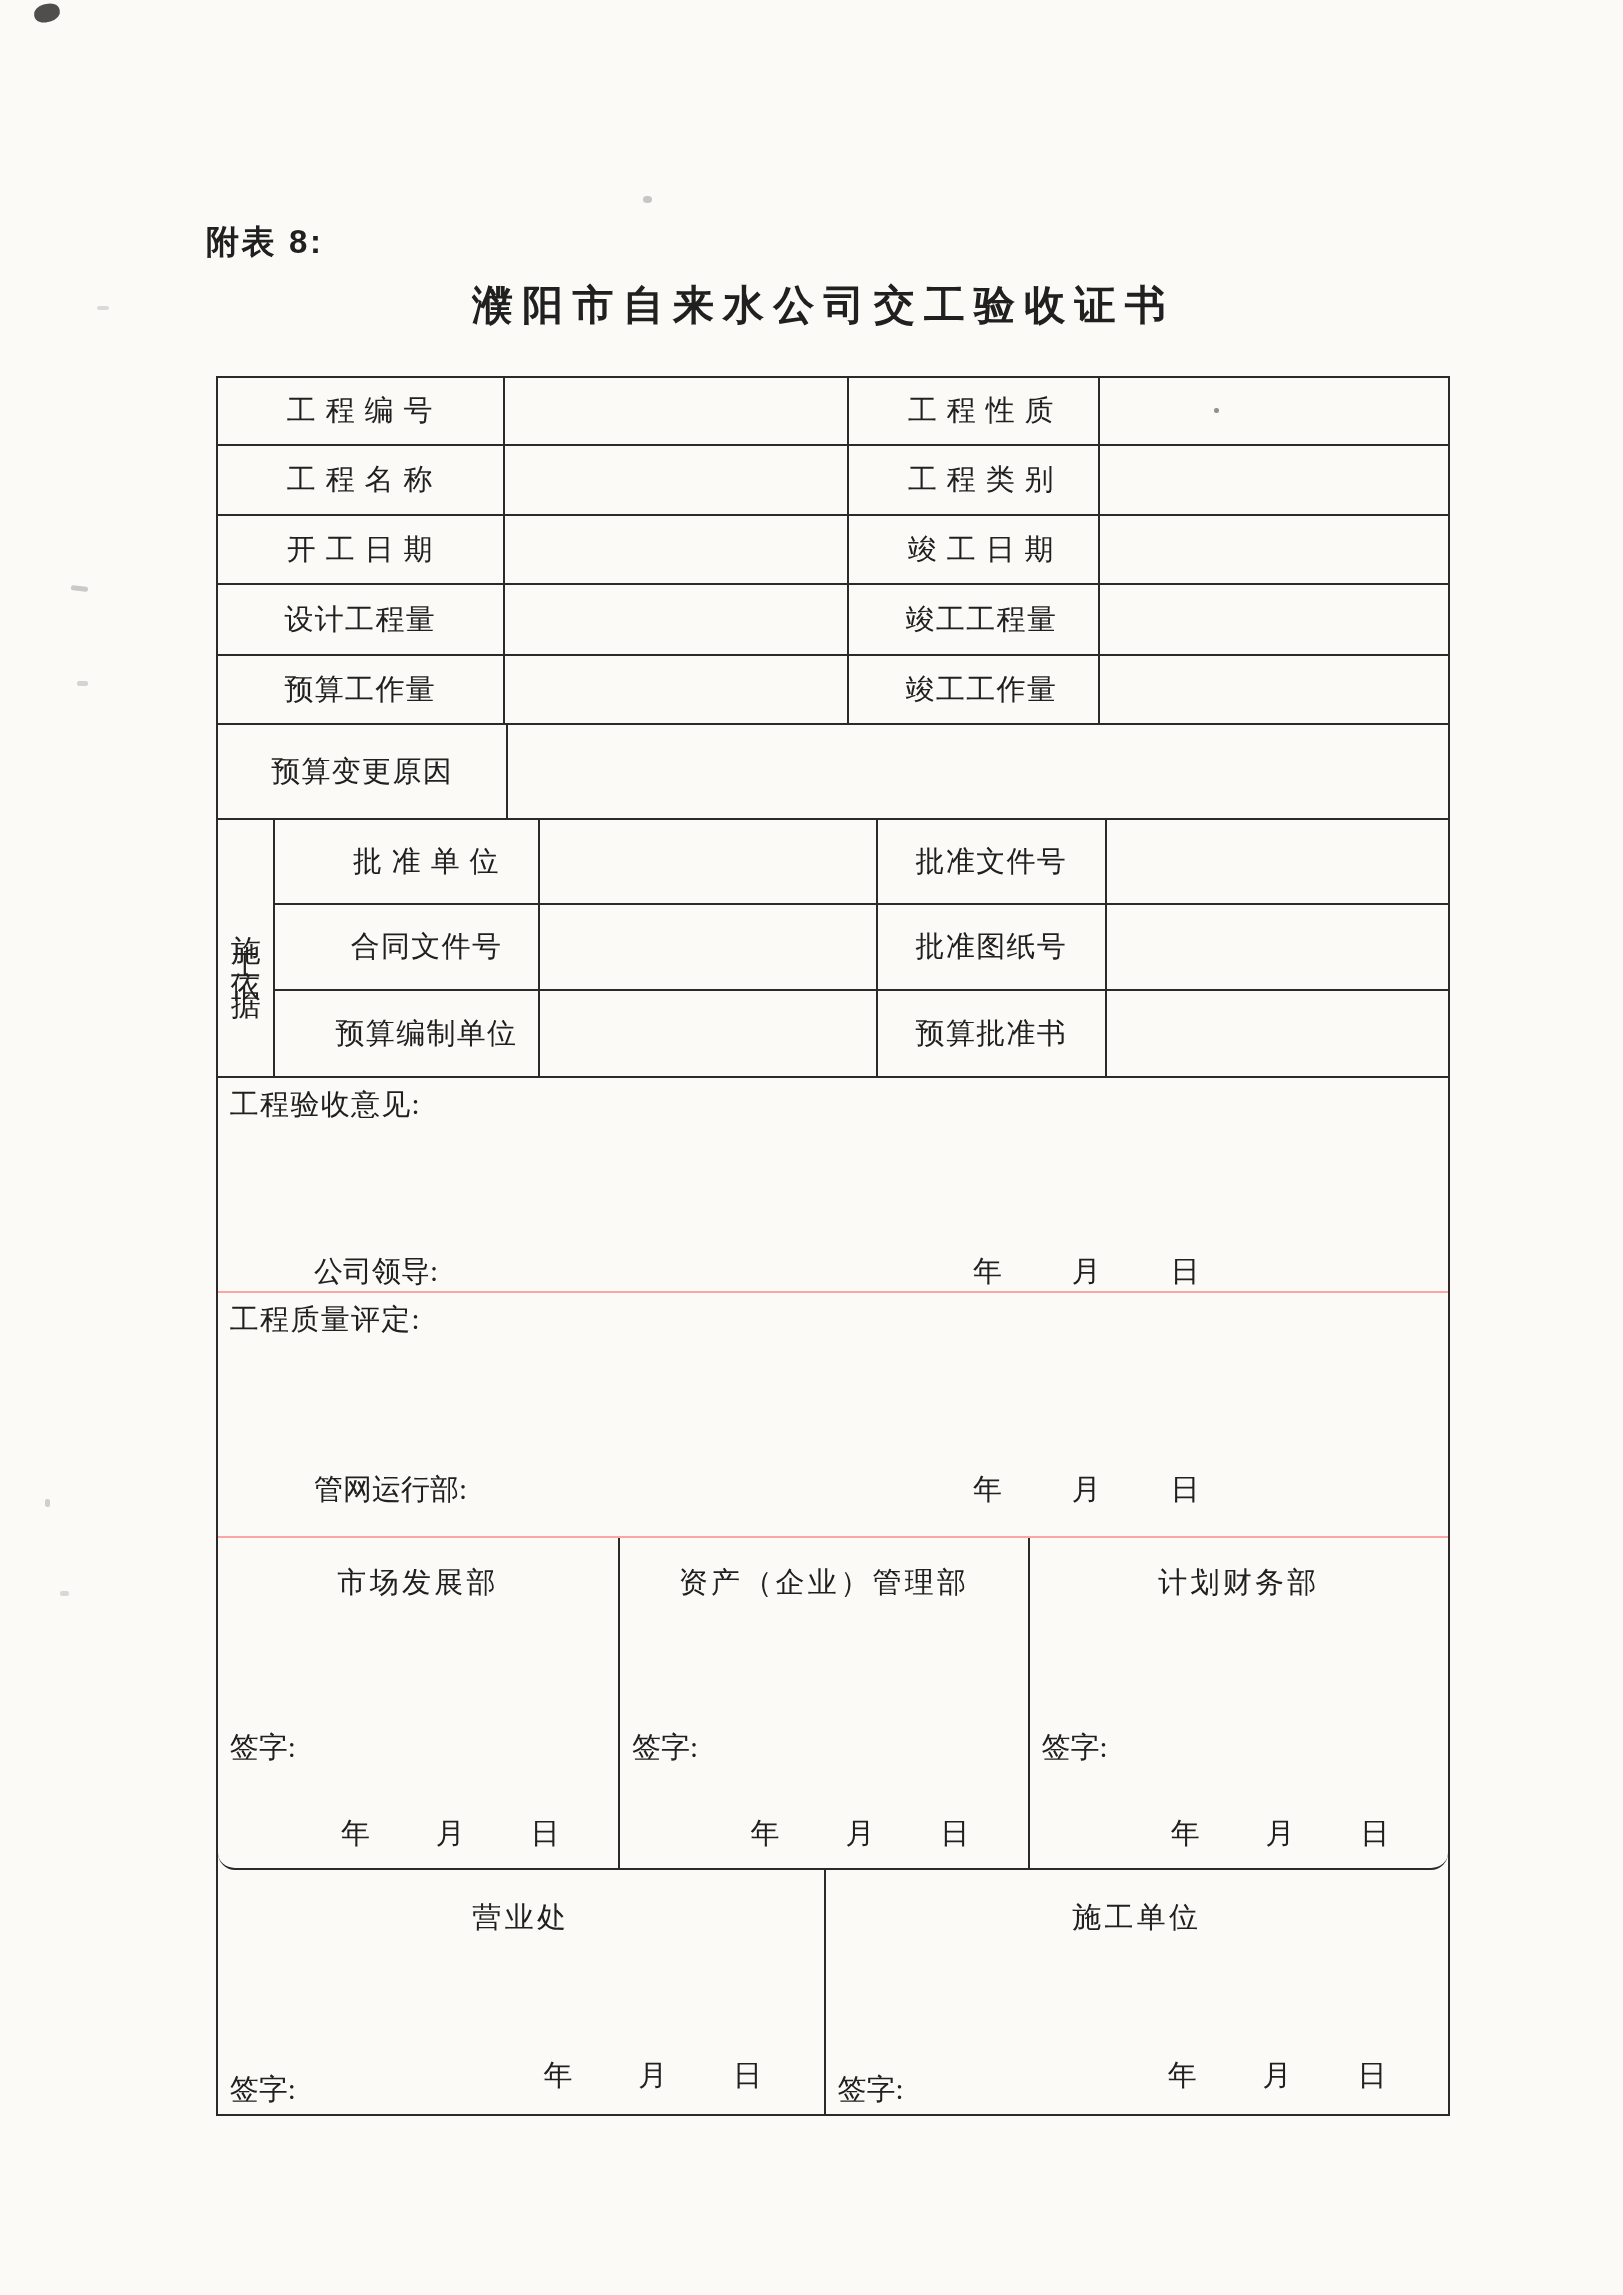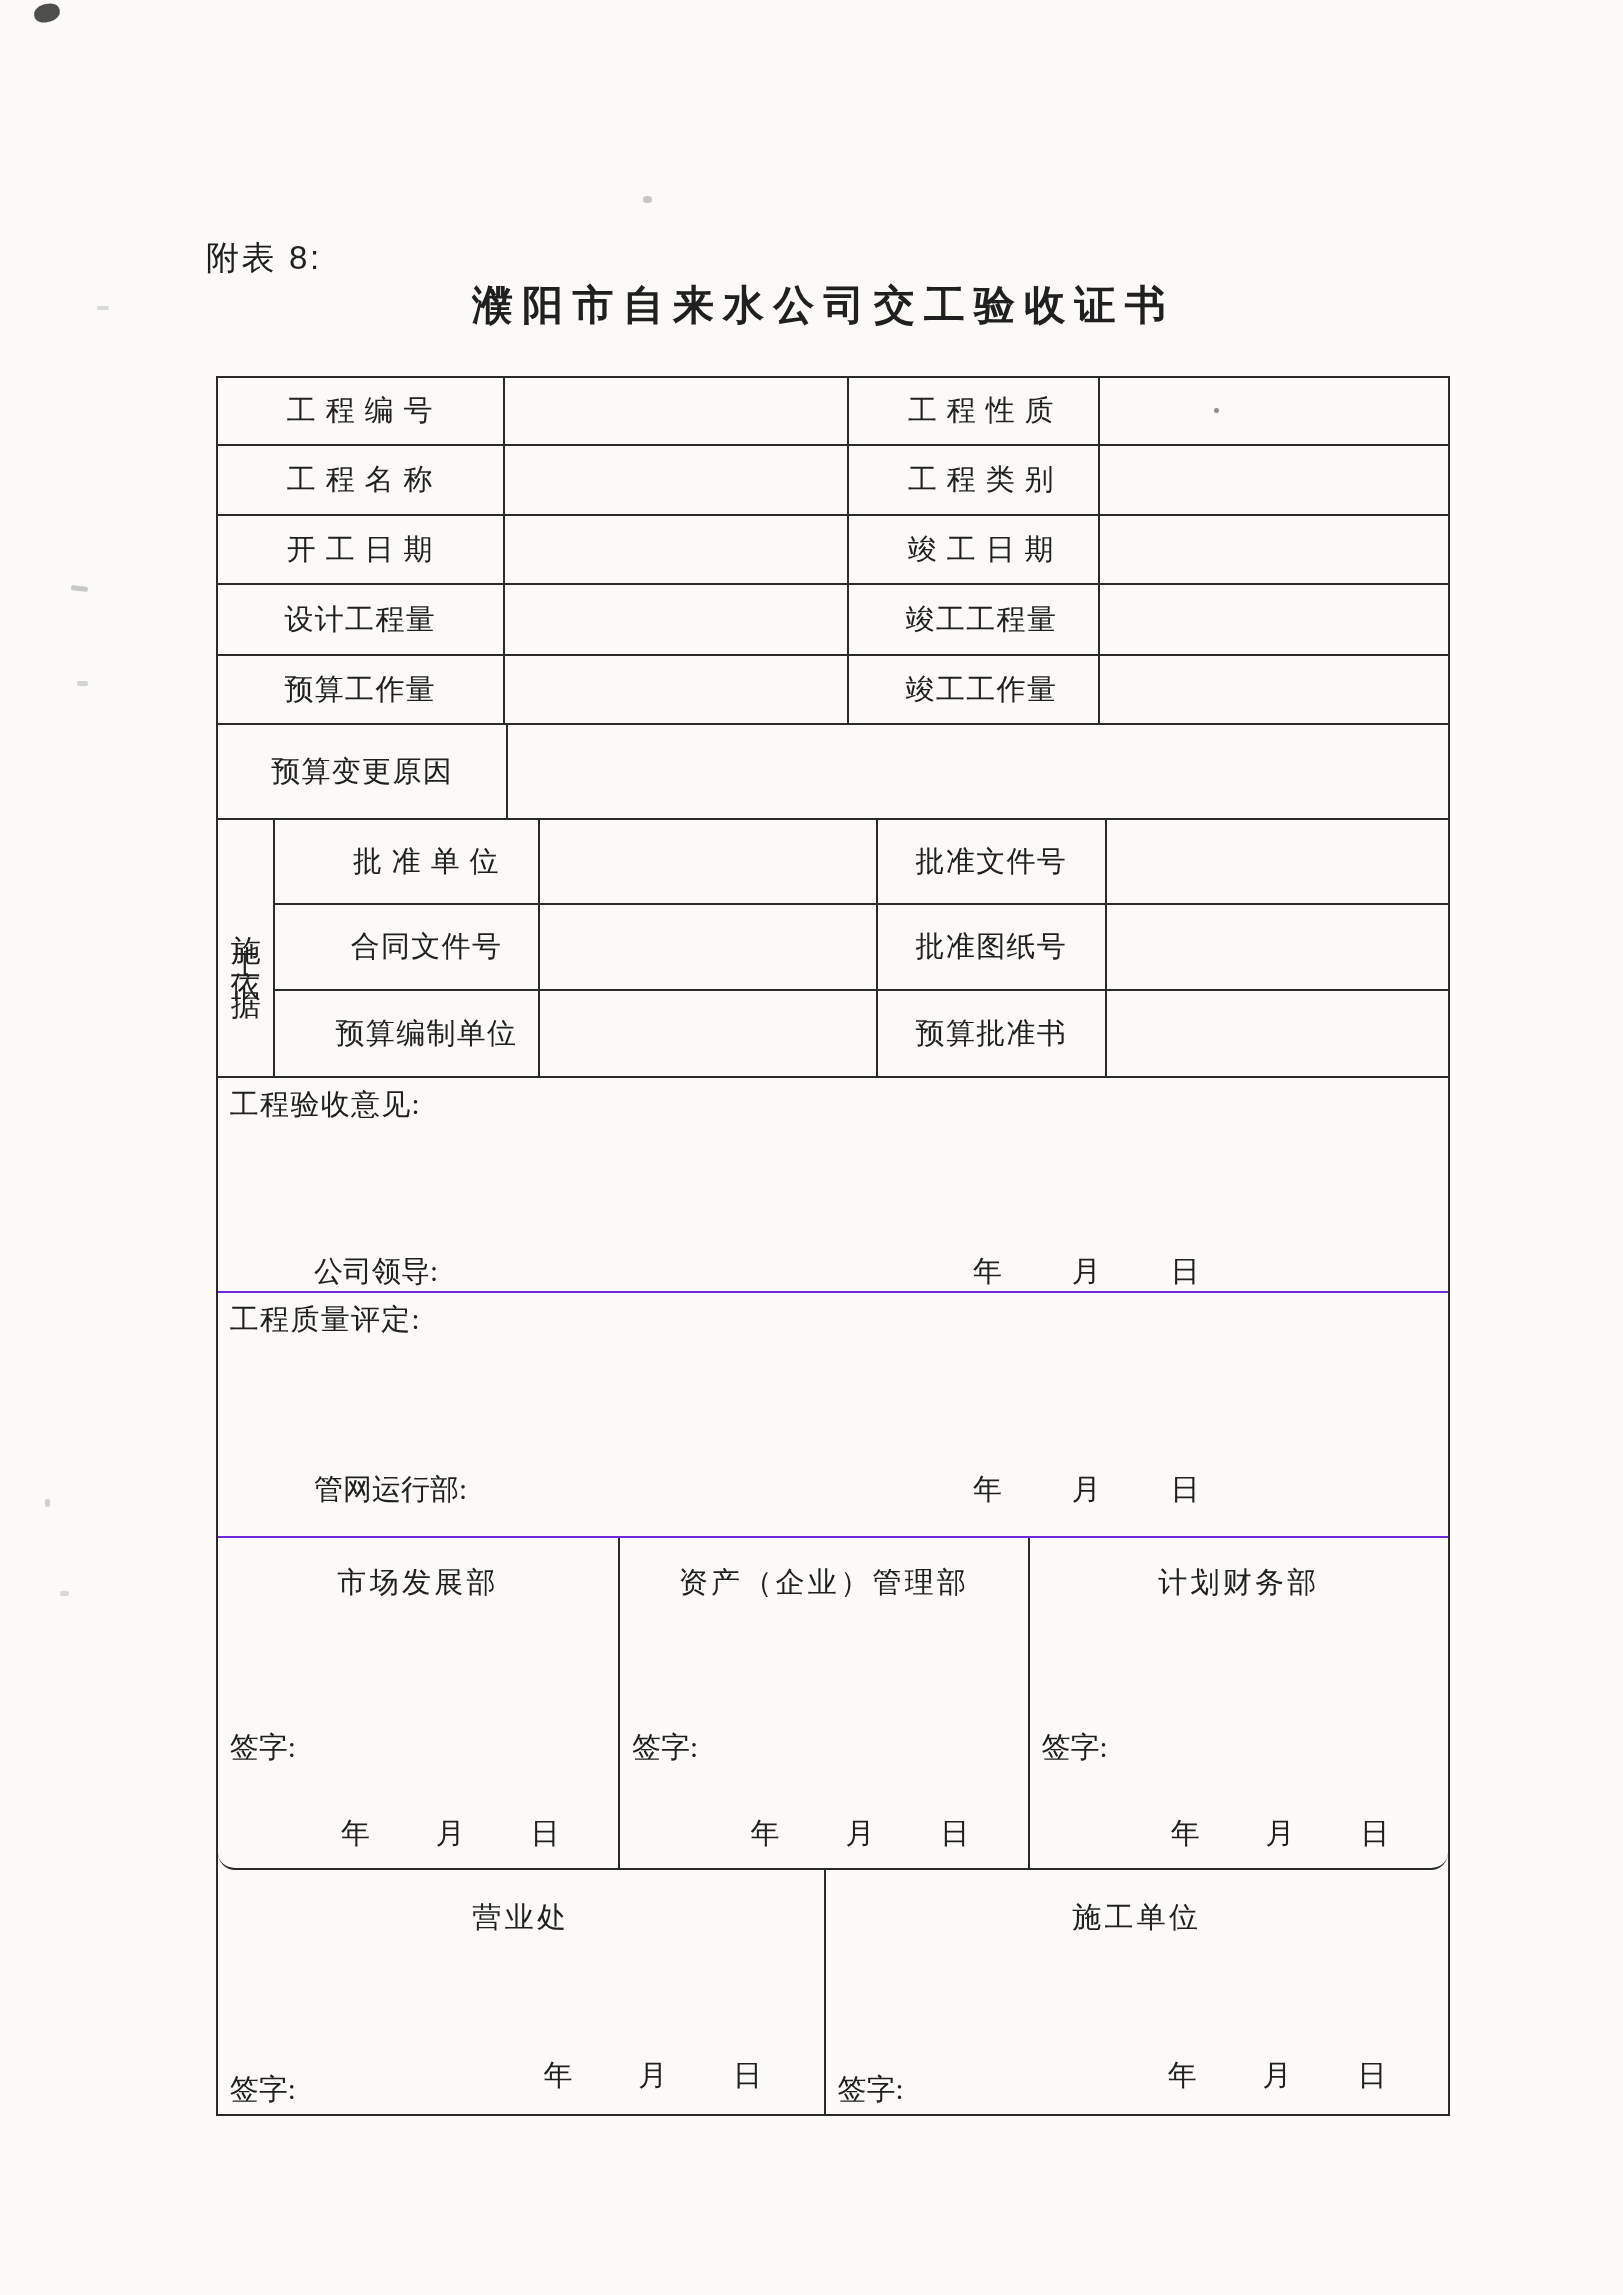--- a/index.html
+++ b/index.html
@@ -8,21 +8,21 @@
     position:relative;
     width:1623px;height:2295px;
     background:#fbfaf7;
     font-family:"Liberation Serif","DejaVu Serif",serif;
     color:#202020;
     overflow:hidden;
   }
   .note{
     position:absolute;left:206px;top:220px;
     font-family:"Liberation Sans","DejaVu Sans",sans-serif;
-    font-size:33px;font-weight:normal;letter-spacing:2.6px;margin-top:16px;
+    font-size:33px;font-weight:bold;letter-spacing:2.6px;
   }
   .title{
     position:absolute;left:12px;top:278px;width:100%;
     text-align:center;
     font-family:"Liberation Sans","DejaVu Sans",sans-serif;
     font-size:41px;font-weight:bold;letter-spacing:9.2px;
   }
   .ftable{
     position:absolute;left:216px;top:376px;
     width:1234px;height:1740px;
@@ -43,21 +43,21 @@
   .basis{height:258px;display:flex;border-bottom:2px solid #2a2a2a;}
   .vcell{width:4.6%;border-right:2px solid #2a2a2a;display:flex;align-items:center;justify-content:center;}
   .vtext{writing-mode:vertical-rl;text-orientation:upright;font-size:30px;letter-spacing:18.3px;}
   .basis-rows{width:95.4%;display:flex;flex-direction:column;}
   .brow{display:flex;border-bottom:2px solid #2a2a2a;height:85px;padding-left:40px;}
   .brow.b2{height:86px;}
   .brow.b3{flex:1;border-bottom:none;}
   .sub{width:19.916%;}  
   .bc2{width:29.769%;} .bc3{width:20.23%;} .bc4{width:30.085%;}
   
-  .section{position:relative;border-bottom:2px solid #6d28d9;}
+  .section{position:relative;border-bottom:2px solid #fca5a5;}
   .sec-accept{height:215px;}
   .sec-quality{height:245px;}
   .sec-label{position:absolute;left:11.8px;top:6.5px;letter-spacing:1.3px;}
   .signer{position:absolute;left:96px;}
   .sdate{position:absolute;left:755px;letter-spacing:3.9px;}
   .sec-accept .signer,.sec-accept .sdate{top:134px;margin-top:40px;}
   .sec-quality .signer,.sec-quality .sdate{top:177px;}
   
   .depts{height:332px;display:flex;border-bottom:2px solid #2a2a2a;border-radius:17px;}
   .dept{position:relative;border-right:2px solid #2a2a2a;}

